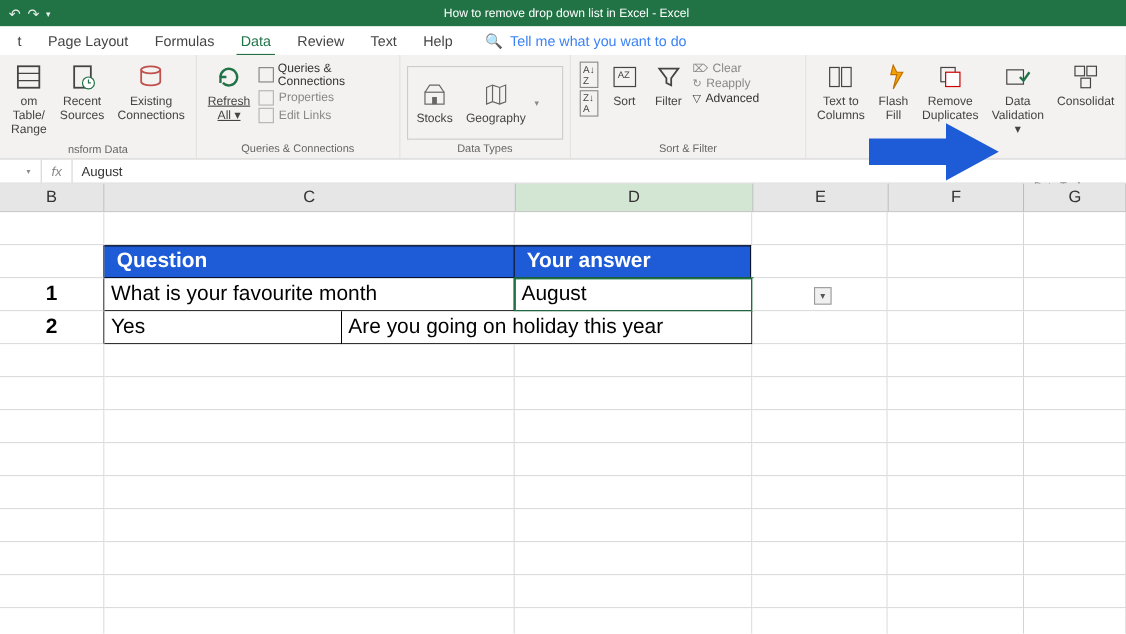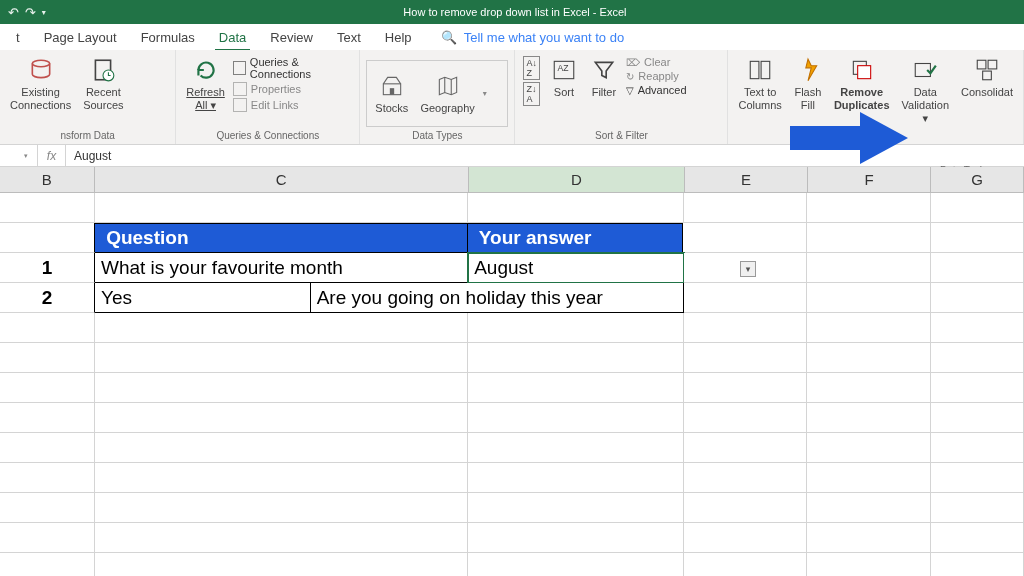--- a/index.html
+++ b/index.html
@@ -100,37 +100,48 @@
 </div>
 <div class="cursor-img">↖</div>
 
 <div class="ribbon">
 
   <div class="group" style="width:182px;">
     <div class="group-content">
       <div class="rbtn">
         <div class="ico">
             <svg viewBox="0 0 24 24">
-              <ellipse cx="12" cy="6" rx="8" ry="3" fill="none" stroke="#c0504d" stroke-width="1.5"></ellipse>
-              <path d="M4 6 v10 a8 3 0 0 0 16 0 V6" fill="none" stroke="#c0504d" stroke-width="1.5"></path>
-            </svg>
-          </div>
-        <div class="lbl" style="white-space:pre-line;">Existing
-Connections</div>
+              <rect x="3" y="3" width="18" height="18" fill="none" stroke="#444" stroke-width="1.5"></rect>
+              <line x1="3" y1="9" x2="21" y2="9" stroke="#444"></line>
+              <line x1="3" y1="15" x2="21" y2="15" stroke="#444"></line>
+            </svg>
+          </div>
+        <div class="lbl" style="white-space:pre-line;">om Table/
+Range</div>
       </div>
       <div class="rbtn">
         <div class="ico">
             <svg viewBox="0 0 24 24">
               <rect x="5" y="3" width="14" height="18" fill="none" stroke="#444" stroke-width="1.5"></rect>
               <circle cx="17" cy="17" r="5" fill="#fff" stroke="#217346"></circle>
               <path d="M17 14 v3 h2" stroke="#217346" fill="none"></path>
             </svg>
           </div>
         <div class="lbl" style="white-space:pre-line;">Recent
 Sources</div>
+      </div>
+      <div class="rbtn">
+        <div class="ico">
+            <svg viewBox="0 0 24 24">
+              <ellipse cx="12" cy="6" rx="8" ry="3" fill="none" stroke="#c0504d" stroke-width="1.5"></ellipse>
+              <path d="M4 6 v10 a8 3 0 0 0 16 0 V6" fill="none" stroke="#c0504d" stroke-width="1.5"></path>
+            </svg>
+          </div>
+        <div class="lbl" style="white-space:pre-line;">Existing
+Connections</div>
       </div>
     </div>
     <div class="group-label">nsform Data</div>
   </div>
 
   <div class="group" style="width:190px;">
     <div class="group-content">
       <div class="rbtn">
         <div class="ico">
             <svg viewBox="0 0 24 24">
@@ -248,21 +259,21 @@
         <div class="lbl" style="white-space:pre-line;">Flash
 Fill</div>
       </div>
       <div class="rbtn">
         <div class="ico">
             <svg viewBox="0 0 24 24">
               <rect x="4" y="4" width="12" height="12" fill="none" stroke="#444"></rect>
               <rect x="8" y="8" width="12" height="12" fill="#fff" stroke="#c00"></rect>
             </svg>
           </div>
-        <div class="lbl" style="white-space:pre-line;font-weight:bold;">Remove
+        <div class="lbl" style="white-space:pre-line;">Remove
 Duplicates</div>
       </div>
       <div class="rbtn">
         <div class="ico">
             <svg viewBox="0 0 24 24">
               <rect x="3" y="6" width="14" height="12" fill="none" stroke="#444"></rect>
               <path d="M14 12 l3 3 l5 -7" fill="none" stroke="#217346" stroke-width="2"></path>
             </svg>
           </div>
         <div class="lbl" style="white-space:pre-line;">Data

